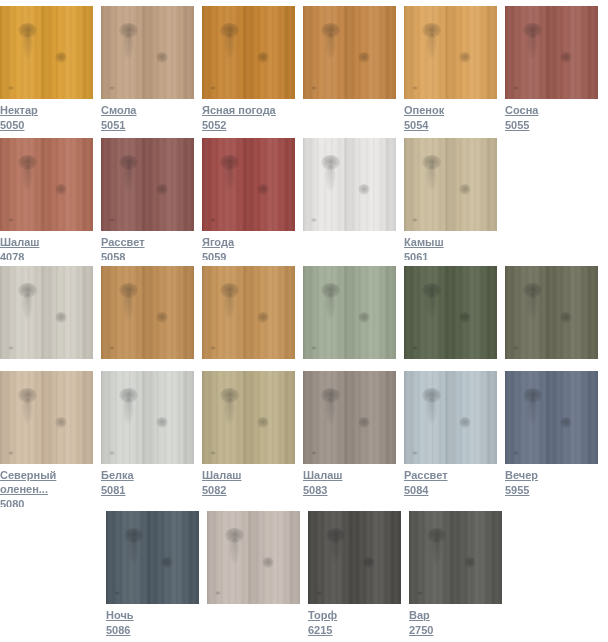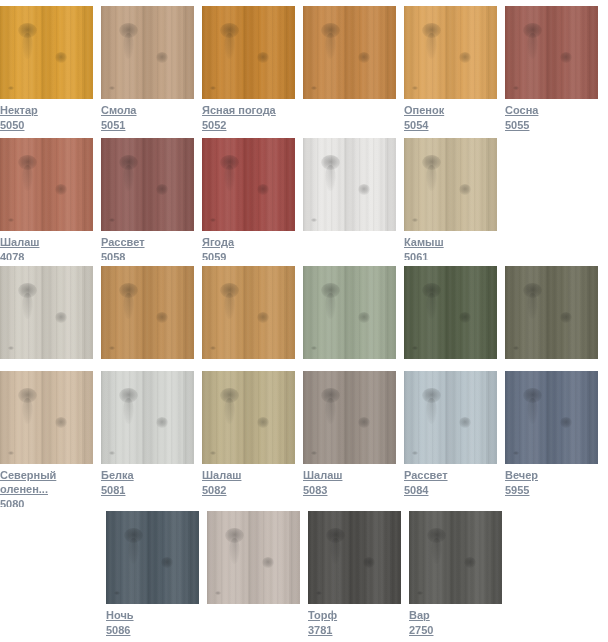--- a/index.html
+++ b/index.html
@@ -423,21 +423,21 @@
       <div class="cell">
         <a class="swatch" title="Торф" style="background: rgb(78, 77, 74);">
           <span class="grain"></span>
           <span class="knot big"></span>
           <span class="knot small"></span>
           <span class="knot tiny"></span>
           <span class="shade"></span>
         </a>
         <div class="labels">
           <a class="name">Торф</a>
-          <a class="code">3781</a>
+          <a class="code">6215</a>
         </div>
       </div>
       <div class="cell">
         <a class="swatch" title="Вар" style="background: rgb(88, 88, 84);">
           <span class="grain"></span>
           <span class="knot big"></span>
           <span class="knot small"></span>
           <span class="knot tiny"></span>
           <span class="shade"></span>
         </a>

